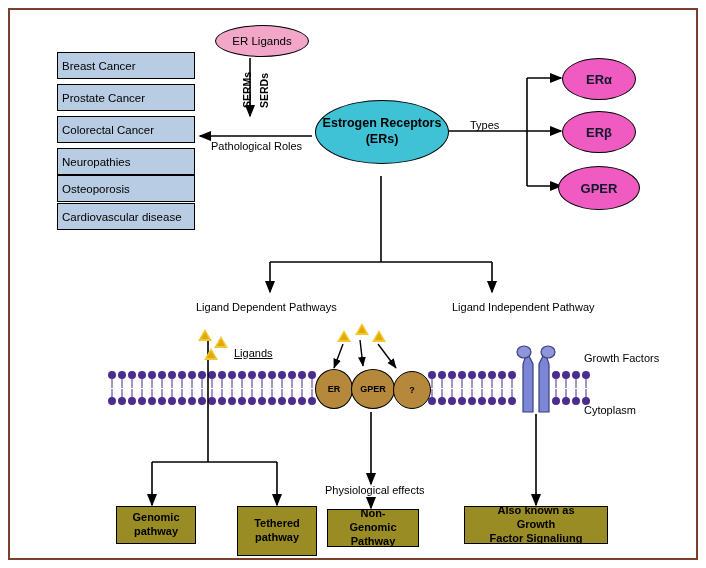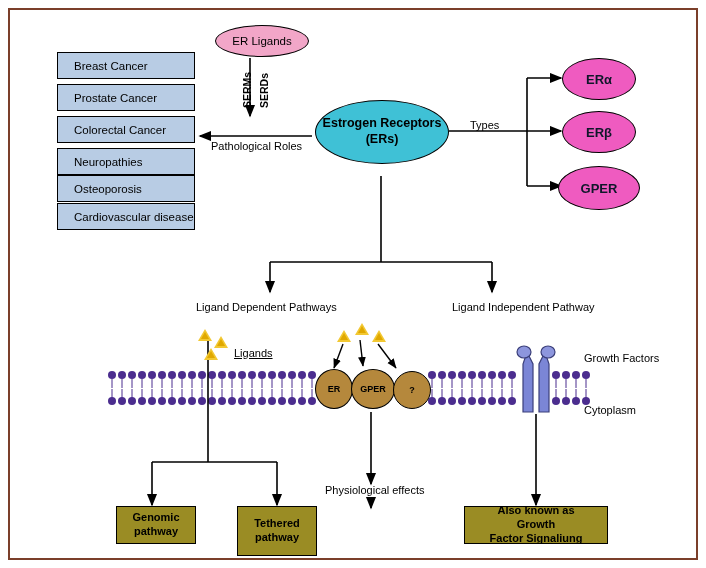--- a/index.html
+++ b/index.html
@@ -28,21 +28,21 @@
   .blue-box{
     position:absolute;
     left:57px;
     width:138px;height:27px;
     background:#b8cce4;
     border:1px solid #000;
     box-sizing:border-box;
     font-size:11.5px;
     color:#000;
     display:flex;align-items:center;
-    padding-left:16px;
+    padding-left:4px;
   }
   
   .pink-ell{
     position:absolute;
     background:#ef5bc0;
     border:1px solid #000;
     border-radius:50%;
     display:flex;align-items:center;justify-content:center;
     font-size:13px;font-weight:bold;color:#0f172a;
   }
@@ -388,20 +388,26 @@
     </div>
   </div>
 
   <div class="olive-box" style="left:237px;top:506px;width:80px;height:50px;">
     <div>
       <div>Tethered</div>
       <div>pathway</div>
     </div>
   </div>
 
+  <div class="olive-box" style="left:327px;top:509px;width:92px;height:38px;">
+    <div>
+      <div>Non-Genomic</div>
+      <div>Pathway</div>
+    </div>
+  </div>
 
   <div class="olive-box" style="left:464px;top:506px;width:144px;height:38px;">
     <div>
       <div>Also known as Growth</div>
       <div>Factor Signaliung</div>
     </div>
   </div>
 
 </div>
 

